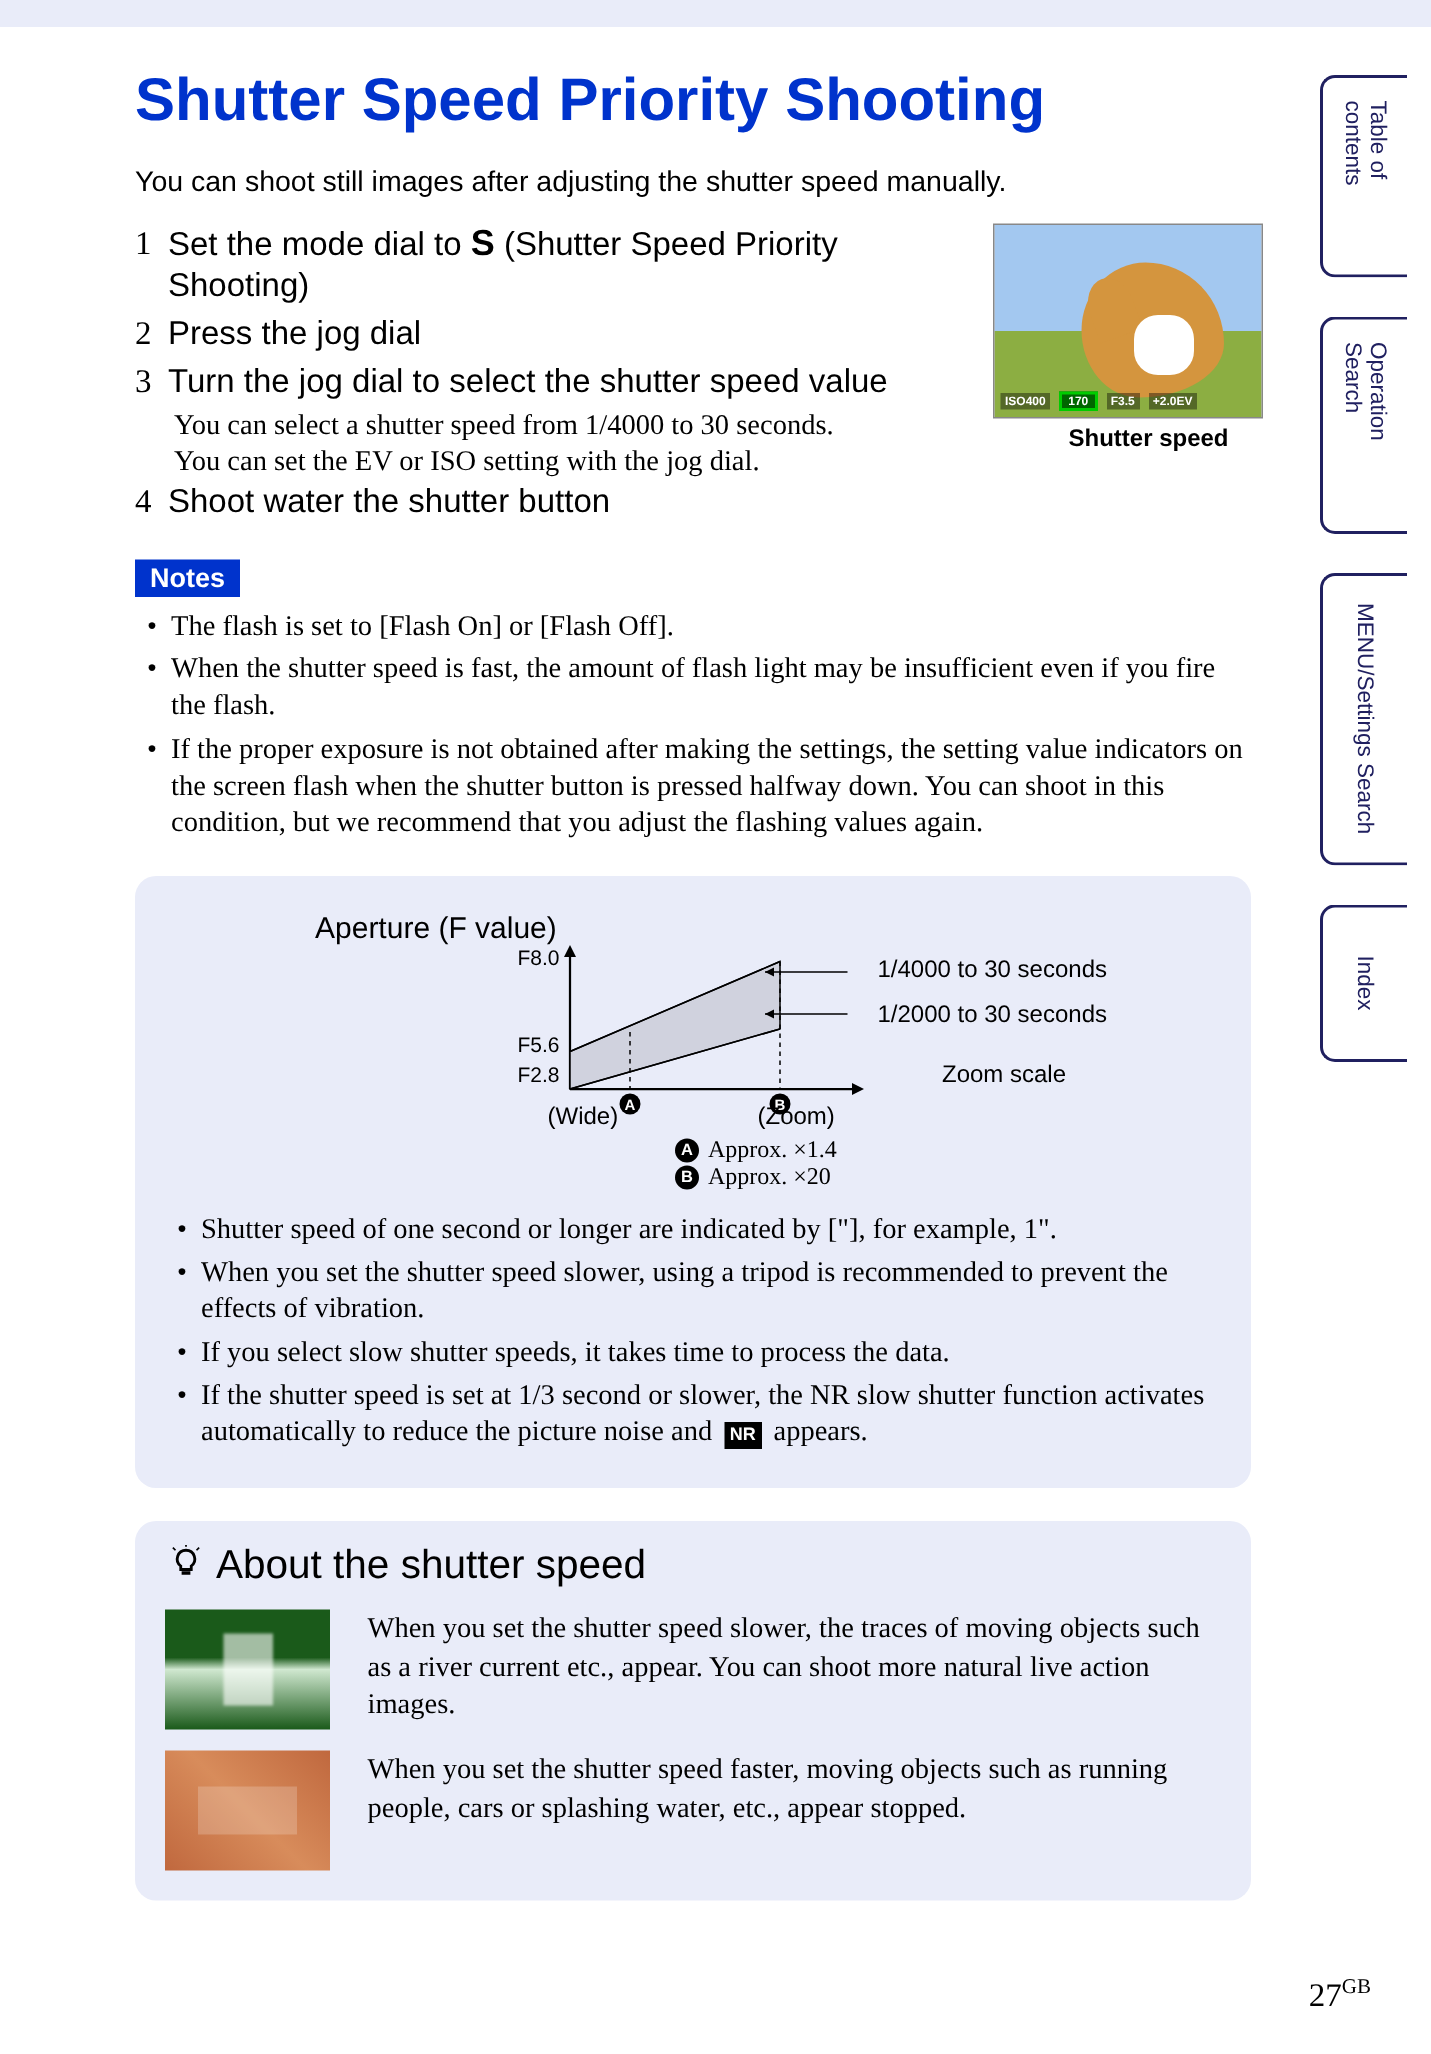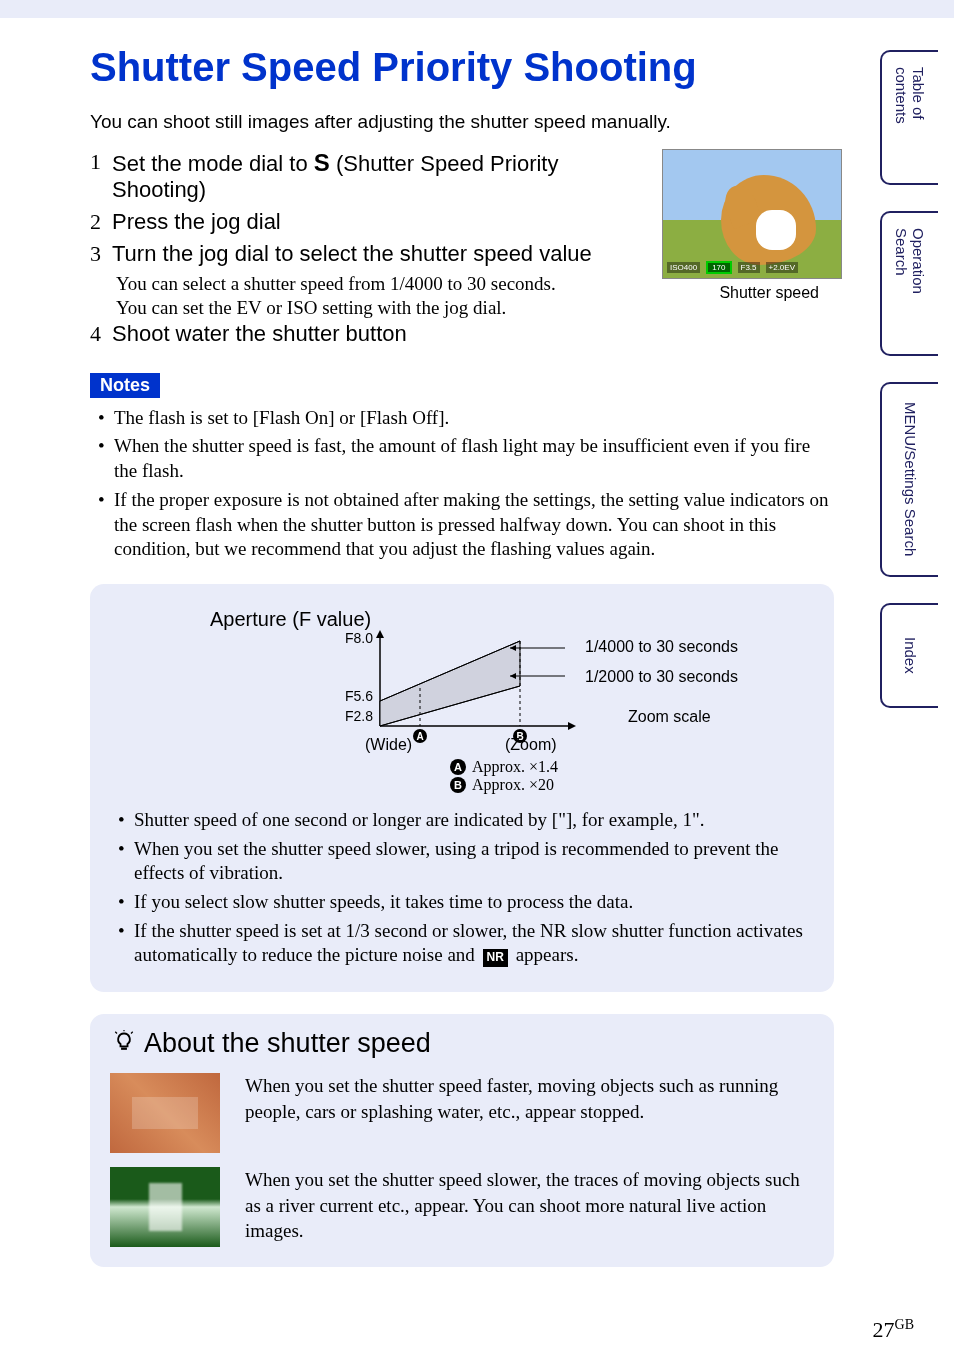--- a/index.html
+++ b/index.html
@@ -37,21 +37,21 @@
   }
   .intro { margin: 0 0 15px 0; font-family: Liberation Sans, sans-serif; font-size: 19px; line-height: 1.25; }
   .steps { margin-bottom: 5px; }
   .step-line { display: flex; gap: 10px; margin-bottom: 6px; }
   .step-num { font-family: 'Times New Roman', serif; font-size: 22px; min-width: 12px; }
   .step-text { font-size: 22px; }
   .s-icon { font-weight: bold; font-size: 24px; font-family: 'Arial Black', sans-serif; }
   .sub-step { font-family: 'Times New Roman', serif; font-size: 19px; margin-left: 26px; margin-bottom: 2px; }
   .steps-and-photo { display: flex; gap: 20px; align-items: flex-start; }
   .steps-column { flex: 1; }
-  .photo-column { width: 172px; }
+  .photo-column { width: 172px; font-weight: bold; }
   .photo-frame {
     width: 180px; height: 130px;
     background: linear-gradient(to bottom, #a3c8f0 0%, #a3c8f0 55%, #8cae42 55%, #8cae42 100%);
     position: relative;
     border: 1px solid #888;
   }
   .photo-dog {
     position: absolute;
     top: 25px; right: 25px;
     width: 95px; height: 90px;
@@ -348,26 +348,26 @@
               <line x1="12" y1="1" x2="12" y2="-1" stroke="#000"></line>
               <line x1="6" y1="3" x2="4.5" y2="1.5" stroke="#000"></line>
               <line x1="18" y1="3" x2="19.5" y2="1.5" stroke="#000"></line>
               <rect x="9.5" y="15" width="5" height="2" fill="#000"></rect>
             </svg>
         </span>
         <span>About the shutter speed</span>
       </div>
 
       <div class="about-row">
+        <div class="thumb th2"></div>
+        <div class="about-text">When you set the shutter speed slower, the traces of moving objects such as a river current etc., appear. You can shoot more natural live action images.</div>
+      </div>
+      <div class="about-row">
         <div class="thumb th1"></div>
         <div class="about-text">When you set the shutter speed faster, moving objects such as running people, cars or splashing water, etc., appear stopped.</div>
-      </div>
-      <div class="about-row">
-        <div class="thumb th2"></div>
-        <div class="about-text">When you set the shutter speed slower, the traces of moving objects such as a river current etc., appear. You can shoot more natural live action images.</div>
       </div>
     </div>
 
   </div>
 
   <div class="page-num">
     <span>27</span><span class="gb">GB</span>
   </div>
 </div>
 

